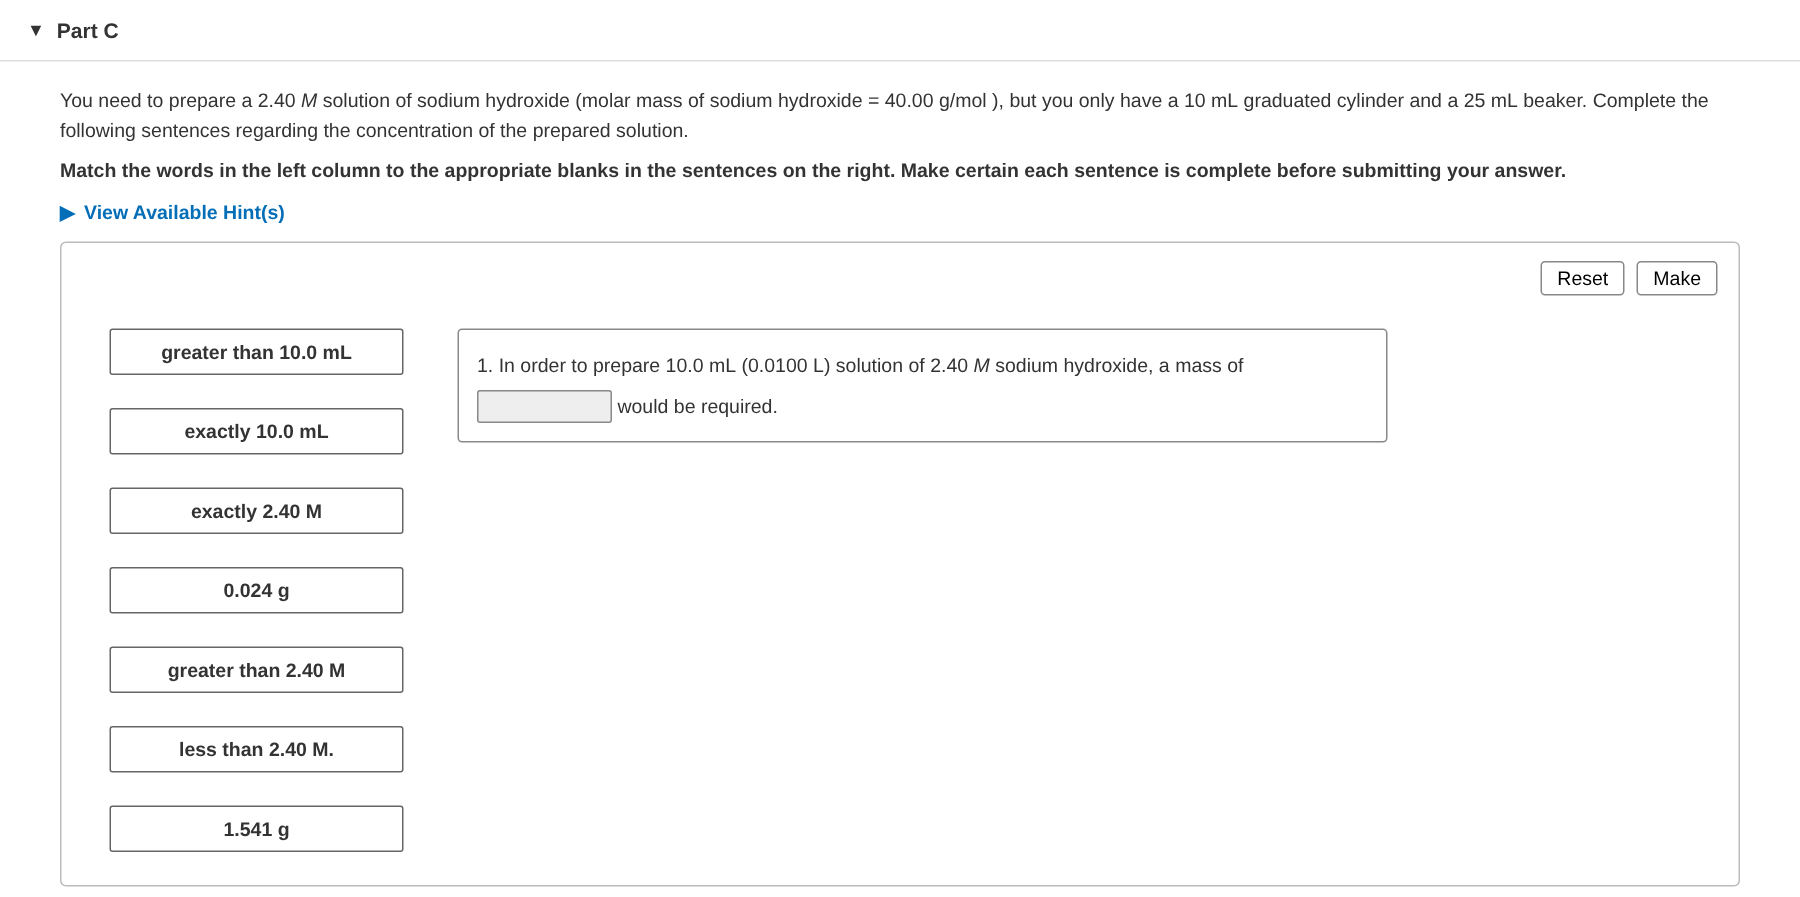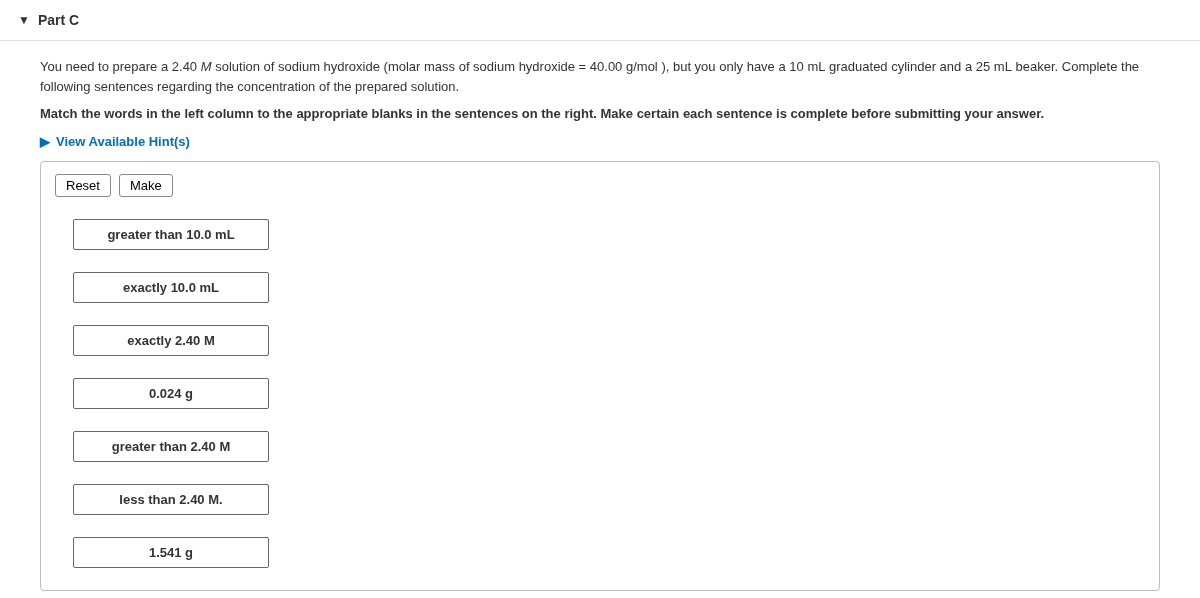--- a/index.html
+++ b/index.html
@@ -41,21 +41,21 @@
   }
   .panel {
     border: 1px solid #bbb;
     border-radius: 4px;
     padding: 12px 14px;
     margin-top: 8px;
     position: relative;
   }
   .panel-top-buttons {
     display: flex;
-    justify-content: flex-start;
+    justify-content: flex-end;
     gap: 8px;
     margin-bottom: 14px;
   }
   .action-btn {
     border: 1px solid #888;
     background: #fff;
     border-radius: 3px;
     padding: 3px 10px;
     font-size: 13px;
     cursor: pointer;
@@ -165,20 +165,24 @@
           <div class="choice">exactly 10.0 mL</div>
           <div class="choice">exactly 2.40 M</div>
           <div class="choice">0.024 g</div>
           <div class="choice">greater than 2.40 M</div>
           <div class="choice">less than 2.40 M.</div>
           <div class="choice">1.541 g</div>
         </div>
 
         <div class="sentences-col">
 
+          <div class="sentence">
+            <span>1. In order to prepare 10.0 </span><span class="unit">mL</span><span> (0.0100 </span><span class="unit">L</span><span>) solution of 2.40 </span><i>M</i><span> sodium hydroxide, a mass of </span><br>
+            <span class="blank"></span><span> would be required.</span>
+          </div>
 
 
 
         </div>
       </div>
     </div>
 
     <div class="footer">
       <div class="plogo">P</div>
       <span class="footer-text">Pearson</span>

